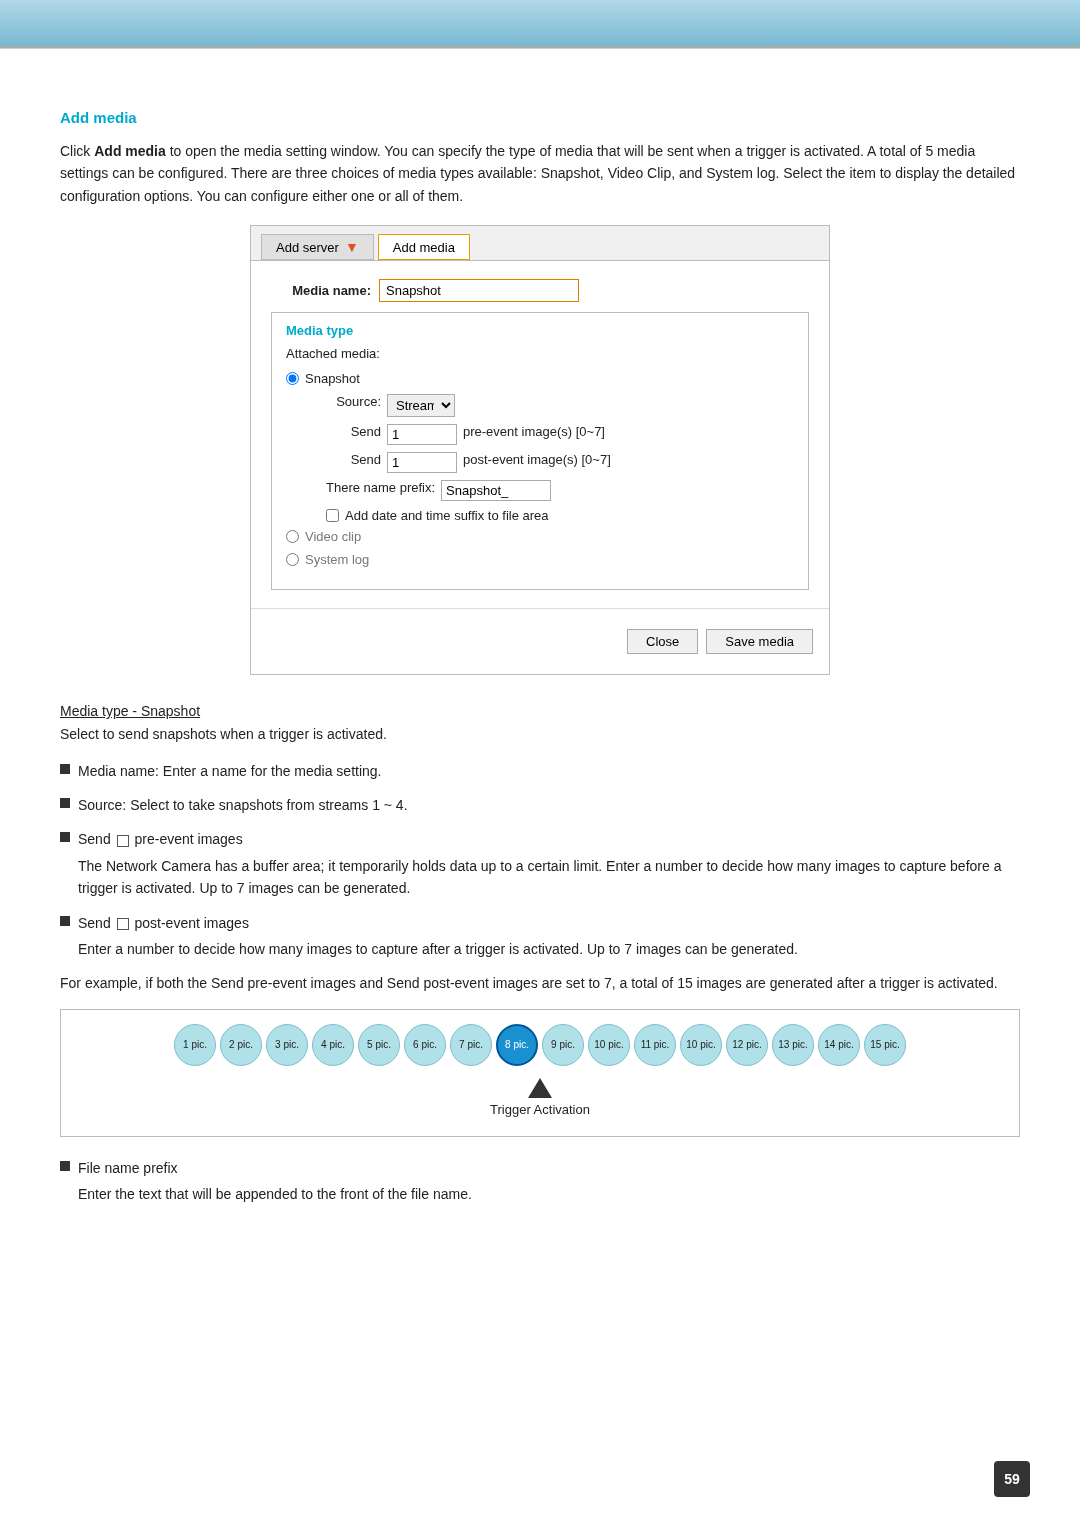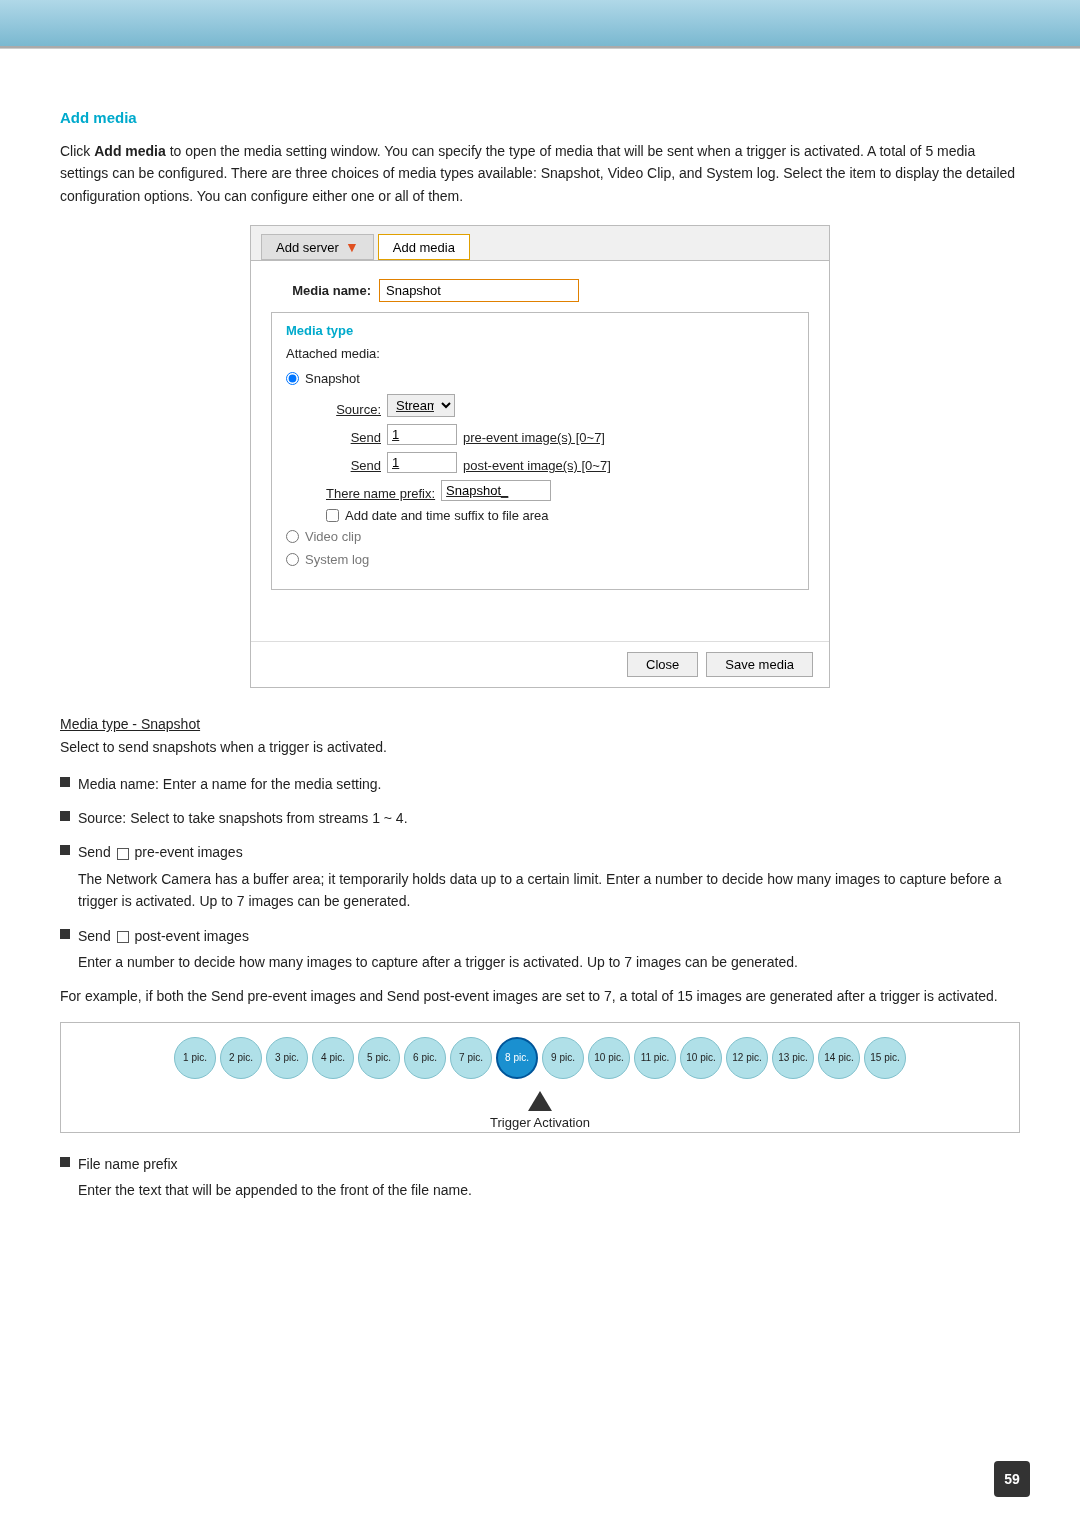--- a/index.html
+++ b/index.html
@@ -137,25 +137,24 @@
       margin-right: 6px;
     }
 
     .snapshot-options {
       margin-left: 40px;
       margin-top: 4px;
     }
 
     .snapshot-row {
       display: flex;
-      align-items: flex-end;
+      align-items: flex-start;
       margin-bottom: 7px;
       font-size: 13px;
       gap: 6px;
-      text-decoration: underline;
     }
 
     .snapshot-row label {
       min-width: 55px;
       text-align: right;
     }
 
     .snapshot-row select,
     .snapshot-row input[type="text"] {
       border: 1px solid #aaa;
@@ -190,23 +189,22 @@
 
     .inactive-radio {
       color: #777;
     }
 
     
     .panel-footer {
       display: flex;
       justify-content: flex-end;
       gap: 8px;
-      padding: 10px 16px;
+      padding: 20px 16px;
       border-top: 1px solid #ddd;
-      margin-top: 33px;
     }
 
     .btn {
       padding: 4px 18px;
       font-size: 13px;
       border: 1px solid #aaa;
       background: #f0f0f0;
       cursor: pointer;
     }
 
@@ -260,21 +258,21 @@
       height: 12px;
       border: 1px solid #555;
       vertical-align: middle;
       margin: 0 2px;
     }
 
     
     .diagram-box {
       border: 1px solid #bbb;
       margin: 10px 0 20px 0;
-      padding: 14px 10px 2px 10px;
+      padding: 14px 10px 19px 10px;
       background: #fff;
     }
 
     .pic-strip {
       display: flex;
       align-items: center;
       justify-content: center;
       gap: 4px;
       flex-wrap: nowrap;
       margin-bottom: 12px;

